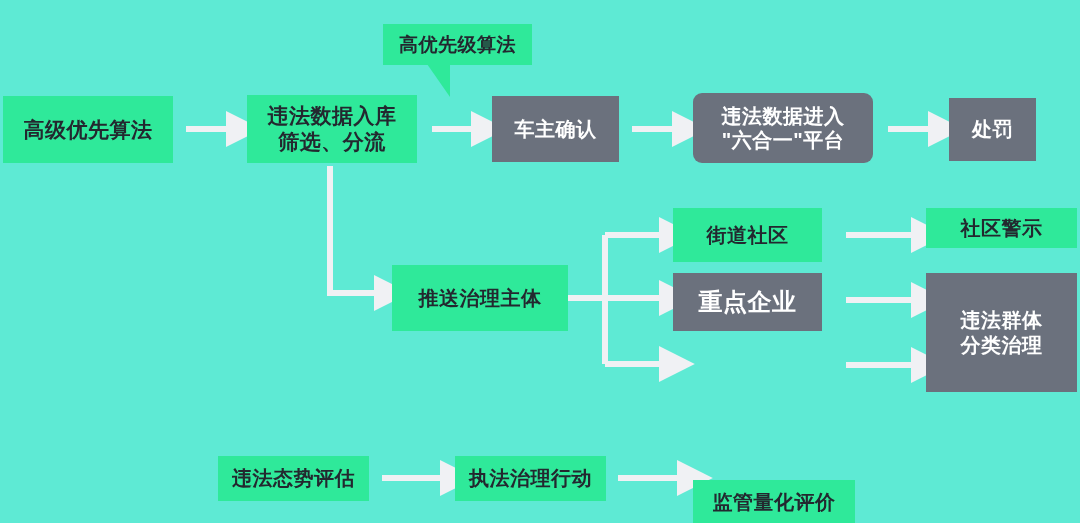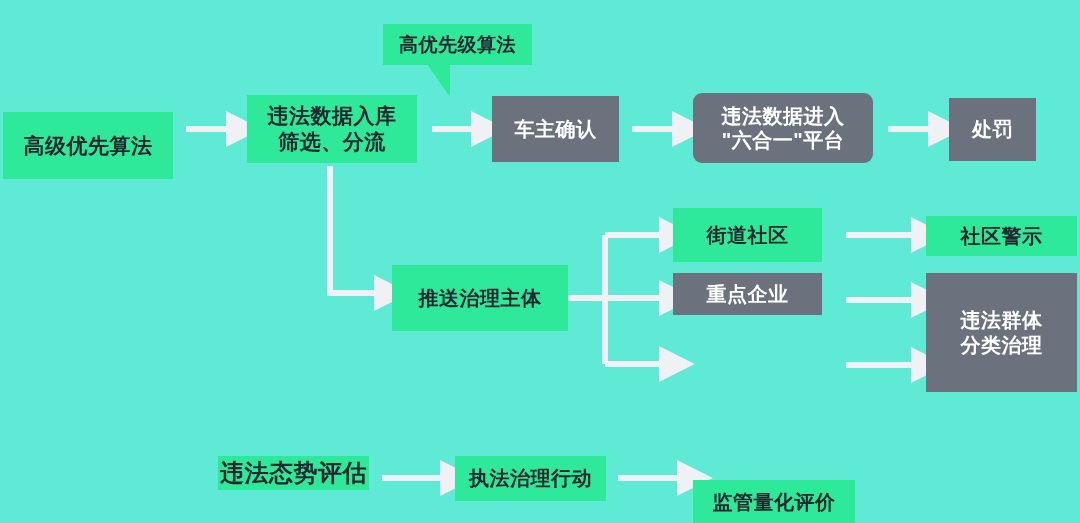--- a/index.html
+++ b/index.html
@@ -86,43 +86,43 @@
     <g stroke="#f0f1f4" stroke-width="6" fill="none" marker-end="url(#ah)">
       <line x1="382" y1="478" x2="447" y2="478"></line>
       <line x1="618" y1="478" x2="684" y2="478"></line>
     </g>
 
     <path d="M427,64 L450,64 L450,97 z" fill="#2fe99a"></path>
   </svg>
 
   <div class="node green" style="left:383px; top:24px; width:149px; height:41px; font-size:19px;">高优先级算法</div>
 
-  <div class="node green" style="left:3px; top:112px; width:170px; height:67px; font-size:21px;">高级优先算法</div>
+  <div class="node green" style="left:3px; top:96px; width:170px; height:67px; font-size:21px;">高级优先算法</div>
 
   <div class="node green" style="left:247px; top:95px; width:170px; height:68px; font-size:21px;">违法数据入库
 筛选、分流</div>
 
   <div class="node gray" style="left:492px; top:96px; width:127px; height:66px; font-size:20px;">车主确认</div>
 
   <div class="node gray" style="left:693px; top:93px; width:180px; height:70px; font-size:20px;border-radius:9px;">违法数据进入
 "六合一"平台</div>
 
   <div class="node gray" style="left:949px; top:98px; width:87px; height:63px; font-size:20px;">处罚</div>
 
   <div class="node green" style="left:392px; top:265px; width:176px; height:66px; font-size:20px;">推送治理主体</div>
 
   <div class="node green" style="left:673px; top:208px; width:149px; height:54px; font-size:20px;text-align:right;">街道社区</div>
 
-  <div class="node gray" style="left:673px; top:273px; width:149px; height:42px; font-size:20px;">重点企业</div>
+  <div class="node gray" style="left:673px; top:273px; width:149px; height:58px; font-size:24px;">重点企业</div>
 
 
-  <div class="node green" style="left:926px; top:216px; width:151px; height:40px; font-size:20px;">社区警示</div>
+  <div class="node green" style="left:926px; top:208px; width:151px; height:40px; font-size:20px;">社区警示</div>
 
   <div class="node gray" style="left:926px; top:273px; width:151px; height:119px; font-size:20px;text-align:center;">违法群体
 分类治理</div>
 
-  <div class="node green" style="left:218px; top:456px; width:151px; height:34px; font-size:24px;">违法态势评估</div>
+  <div class="node green" style="left:218px; top:456px; width:151px; height:45px; font-size:20px;">违法态势评估</div>
 
   <div class="node green" style="left:455px; top:456px; width:151px; height:45px; font-size:20px;">执法治理行动</div>
 
   <div class="node green" style="left:693px; top:480px; width:162px; height:45px; font-size:20px;">监管量化评价</div>
 
 </div>
 
 </body></html>

